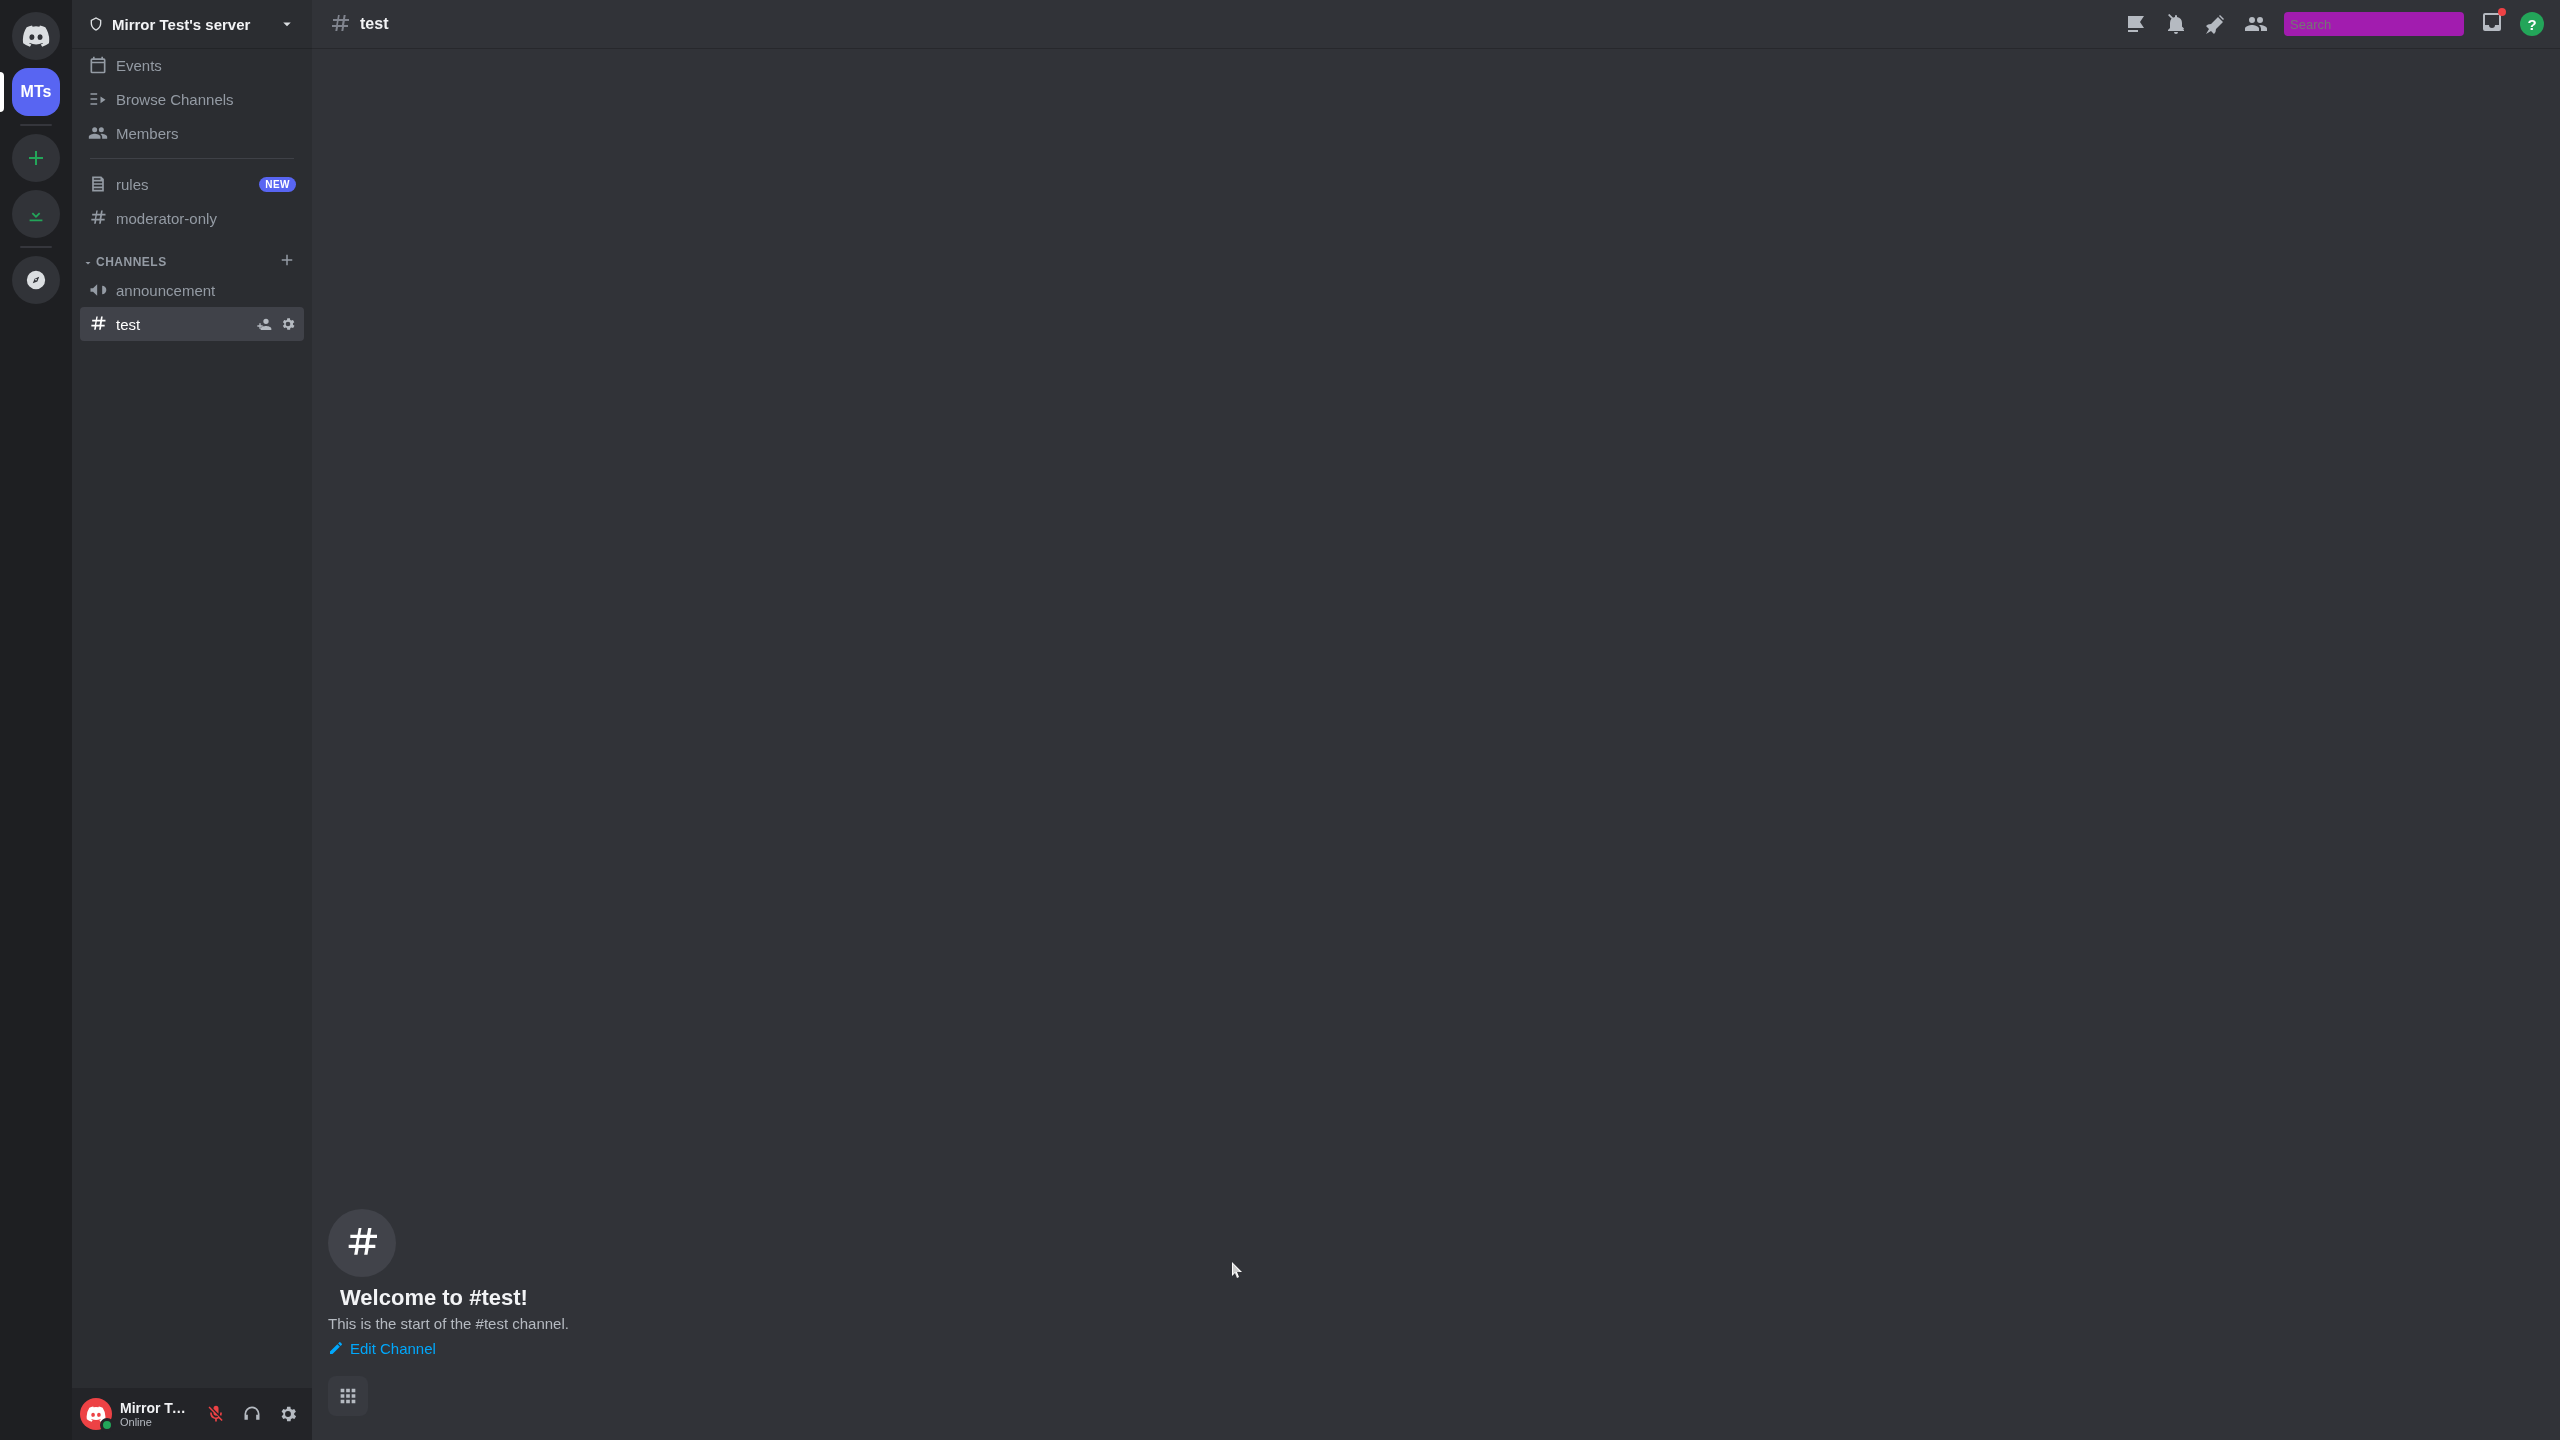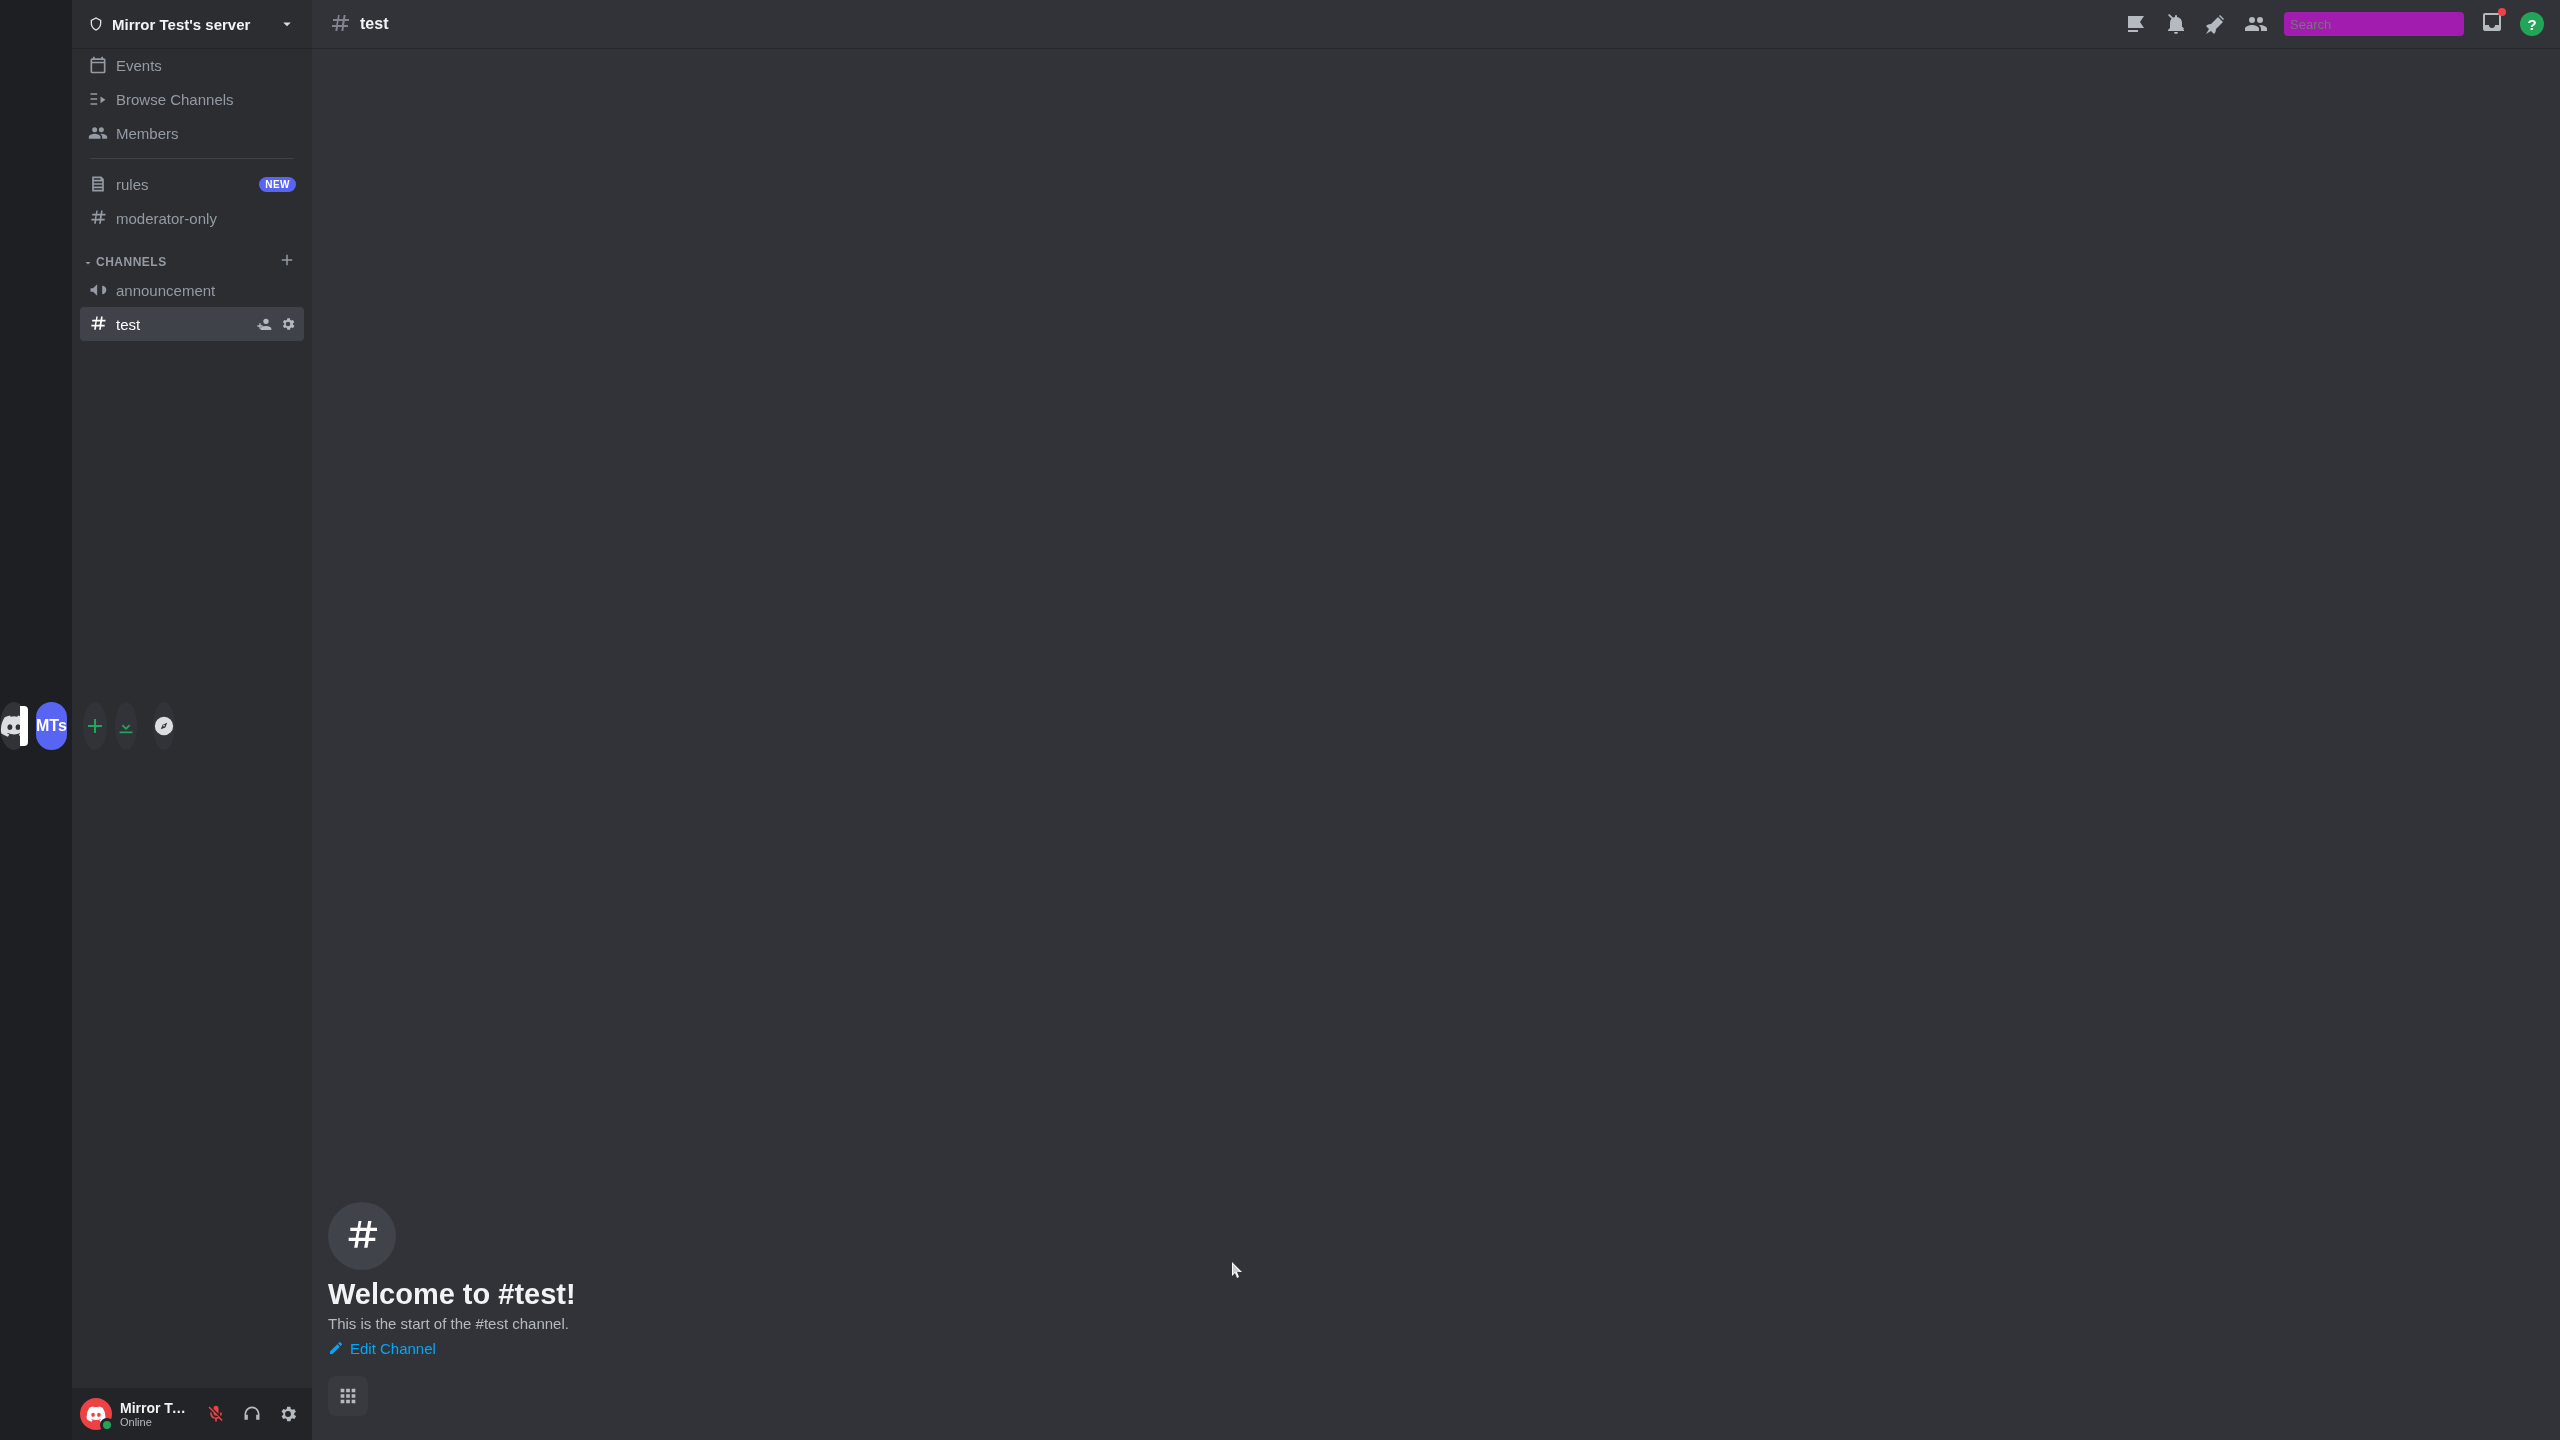--- a/index.html
+++ b/index.html
@@ -1,20 +1,20 @@
 <!DOCTYPE html>
 <html><head>
 <meta charset="utf-8">
 <style>
 * { margin: 0; padding: 0; box-sizing: border-box; font-family: "gg sans", "Helvetica Neue", Helvetica, Arial, sans-serif; }
 body { background: #313338; color: #dbdee1; overflow: hidden; width: 2560px; height: 1440px; transform-origin: top left; }
 .app { display: flex; height: 100vh; width: 100vw; }
 
 
-.rail { width: 72px; background: #1e1f22; display: flex; align-items: center; padding-top: 12px; gap: 8px; }
+.rail { width: 72px; background: #1e1f22; display: flex; flex-direction: column; align-items: center; padding-top: 12px; gap: 8px; }
 .rail-item { width: 48px; height: 48px; border-radius: 50%; background: #313338; display: flex; align-items: center; justify-content: center; color: #dbdee1; cursor: pointer; position: relative; }
 .rail-item.discord { background: #313338; }
 .rail-item.discord svg { width: 28px; height: 28px; fill: #dbdee1; }
 .rail-item.server { background: #5865f2; border-radius: 16px; color: #fff; font-size: 16px; font-weight: 600; }
 .rail-item.server::before { content: ""; position: absolute; left: -16px; top: 4px; width: 8px; height: 40px; background: #fff; border-radius: 0 4px 4px 0; }
 .rail-item.add { color: #23a559; font-size: 28px; font-weight: 300; }
 .rail-item.download { color: #23a559; }
 .rail-item.explore { background: #313338; }
 .rail-sep { width: 32px; height: 2px; background: #35363c; border-radius: 1px; }
 
@@ -65,21 +65,21 @@
 .search input { flex: 1; background: none; border: none; outline: none; color: #dbdee1; font-size: 13px; }
 .search svg { width: 16px; height: 16px; fill: #949ba4; }
 .inbox { position: relative; }
 .inbox .dot { position: absolute; top: -2px; right: -2px; width: 8px; height: 8px; background: #ed4245; border-radius: 50%; }
 .help { width: 24px; height: 24px; background: #23a559; border-radius: 50%; display: flex; align-items: center; justify-content: center; color: #fff; font-weight: 700; font-size: 15px; cursor: pointer; }
 
 .chat-body { flex: 1; display: flex; flex-direction: column; justify-content: flex-end; padding: 16px 16px 0 16px; overflow: hidden; position: relative; }
 .welcome { padding-left: 0; margin-bottom: 16px; }
 .welcome .big-hash { width: 68px; height: 68px; background: #41434a; border-radius: 50%; display: flex; align-items: center; justify-content: center; margin-bottom: 8px; }
 .welcome .big-hash svg { width: 40px; height: 40px; fill: #fff; }
-.welcome h1 { font-size: 29px; font-weight: 800; color: #f2f3f5; margin: 8px 0 4px; }
+.welcome h1 { font-size: 22px; font-weight: 800; color: #f2f3f5; margin: 8px 12px 4px; }
 .welcome p { font-size: 15px; color: #b5bac1; margin-bottom: 8px; }
 .edit-link { display: inline-flex; align-items: center; gap: 6px; color: #00a8fc; font-size: 15px; cursor: pointer; }
 .edit-link svg { width: 16px; height: 16px; fill: #00a8fc; }
 
 .composer-row { display: flex; align-items: center; gap: 16px; padding: 0 0 24px 0; }
 .composer { flex: 1; background: #383a40; border-radius: 8px; display: flex; align-items: center; padding: 0 16px; height: 44px; gap: 16px; }
 .composer .plus-btn { width: 24px; height: 24px; background: #b5bac1; border-radius: 50%; display: flex; align-items: center; justify-content: center; cursor: pointer; }
 .composer .plus-btn svg { width: 16px; height: 16px; fill: #383a40; }
 .composer input { flex: 1; background: none; border: none; outline: none; color: #dbdee1; font-size: 15px; }
 .composer input::placeholder { color: #6d6f78; }

